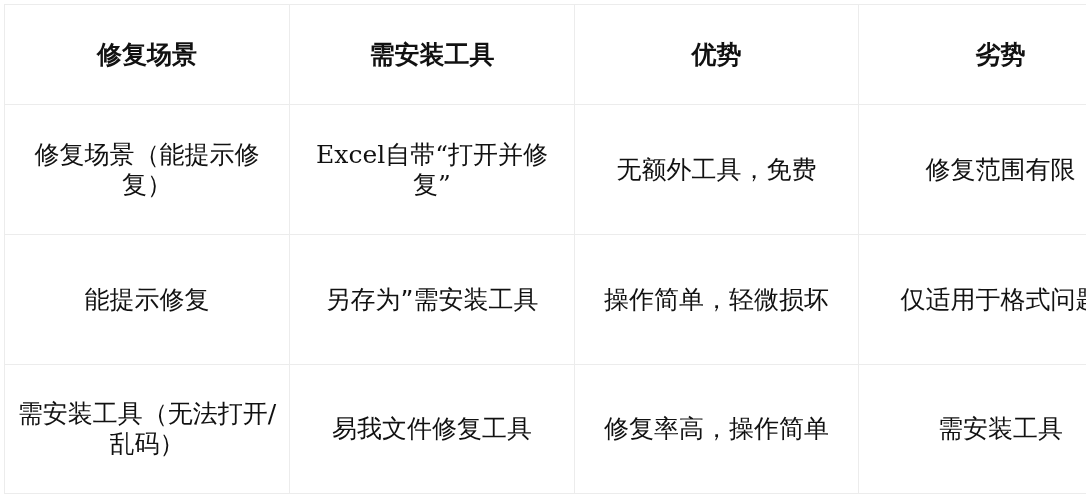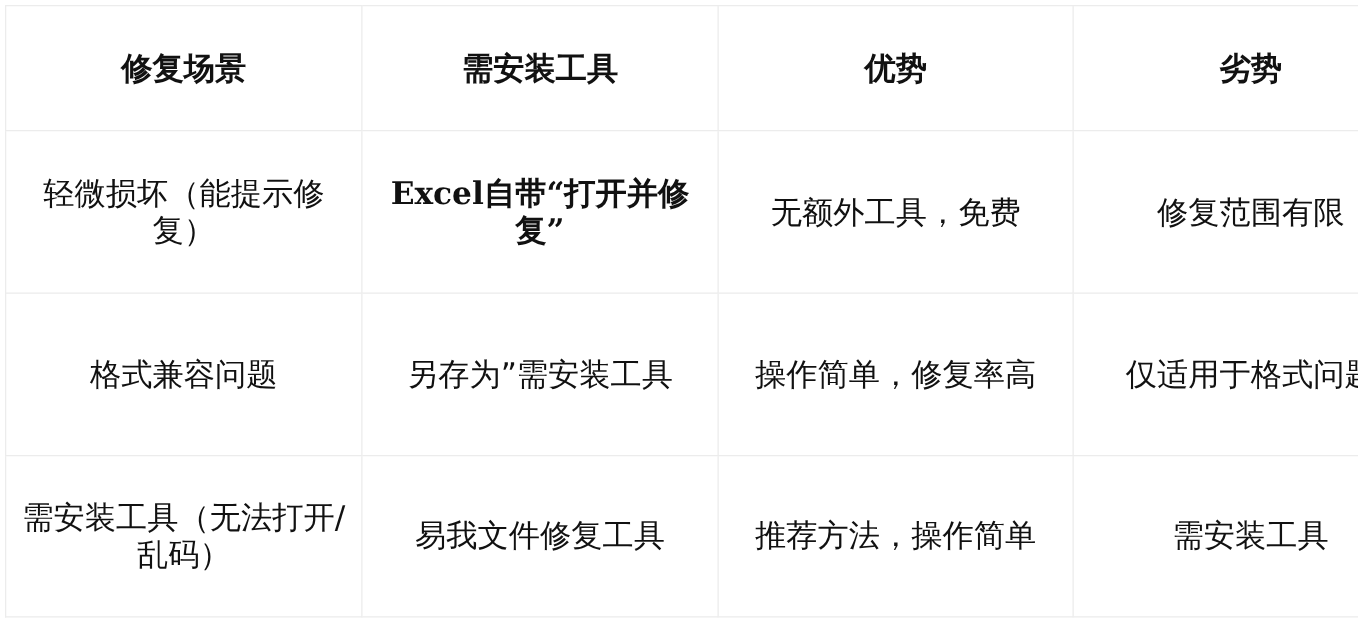--- a/index.html
+++ b/index.html
@@ -33,50 +33,49 @@
     }
     th {
       font-weight: bold;
       height: 99px;
     }
     tr.r1 td { height: 129px; }
     tr.r2 td { height: 129px; }
     tr.r3 td { height: 128px; }
     .serif-latin {
       font-family: "DejaVu Serif", "Liberation Serif", serif;
-      font-weight: bold;
     }
   </style>
 </head>
 <body>
 
 <div class="wrap">
   <table>
     <thead>
       <tr>
         <th style="width:268px">修复场景</th>
         <th style="width:268px">需安装工具</th>
         <th style="width:267px">优势</th>
         <th style="width:267px">劣势</th>
       </tr>
     </thead>
     <tbody>
       <tr class="r1">
-        <td>轻微损坏（能提示修复）</td>
+        <td>修复场景（能提示修复）</td>
         <td><span class="serif-latin">Excel自带“打开并修复”</span></td>
         <td>无额外工具，免费</td>
         <td>修复范围有限</td>
       </tr>
       <tr class="r2">
-        <td>格式兼容问题</td>
+        <td>能提示修复</td>
         <td>另存为”需安装工具</td>
-        <td>操作简单，修复率高</td>
+        <td>操作简单，轻微损坏</td>
         <td>仅适用于格式问题</td>
       </tr>
       <tr class="r3">
         <td>需安装工具（无法打开/乱码）</td>
         <td>易我文件修复工具</td>
-        <td>推荐方法，操作简单</td>
+        <td>修复率高，操作简单</td>
         <td>需安装工具</td>
       </tr>
     </tbody>
   </table>
 </div>
 
 </body></html>

